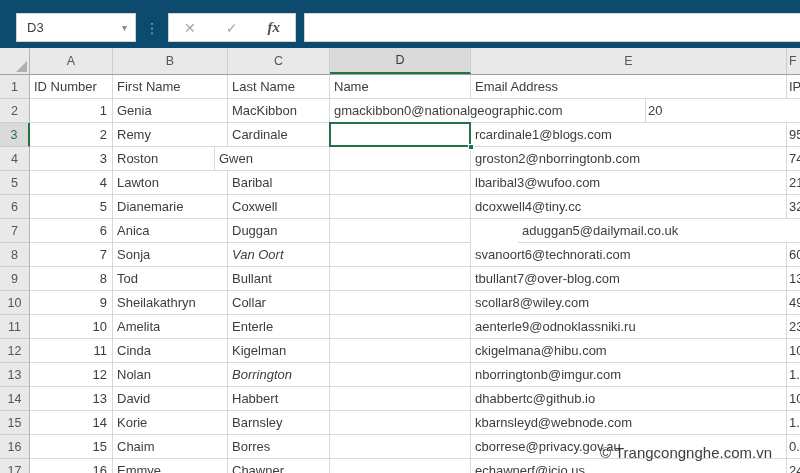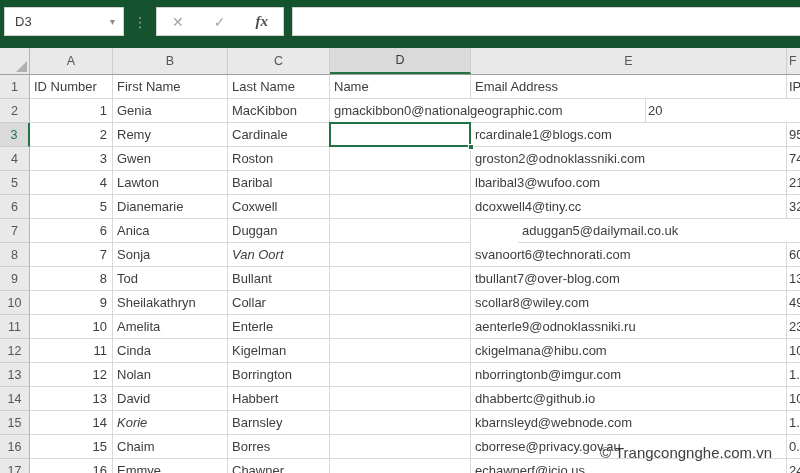--- a/index.html
+++ b/index.html
@@ -8,24 +8,24 @@
     font-family: "Liberation Sans", sans-serif;
     background: #ffffff;
     position: relative;
     font-size: 13px;
     color: #3d3d3d;
   }
 
   
   .topbar {
     height: 48px;
-    background: #14532d;
+    background: #0c4a6e;
     display: flex;
-    align-items: flex-start;
-    padding: 7px 0 0 4px;
+    align-items: center;
+    padding: 7px 0 0 16px;
   }
   .namebox {
     width: 120px; height: 29px;
     background: #fff;
     border: 1px solid #d2d2d2;
     display: flex; align-items: center;
     padding-left: 10px;
     color: #3d3d3d;
   }
   .namebox .caret {
@@ -201,24 +201,24 @@
         <div class="cell selected" style="width: 141px;">
           <span class="selbox"></span>
           <span class="handle"></span>
         </div>
         <div class="cell" style="width: 316px;">rcardinale1@blogs.com</div>
         <div class="cell last">95</div>
       </div>
       <div class="grid-row">
         <div class="rowhdr">4</div>
         <div class="cell num" style="width: 83px;">3</div>
+        <div class="cell" style="width: 102px;">Roston</div>
         <div class="cell" style="width: 115px;">Gwen</div>
-        <div class="cell" style="width: 102px;">Roston</div>
-        <div class="cell" style="width: 141px;"></div>
-        <div class="cell" style="width: 316px;">groston2@odnoklassniki.com</div>
+        <div class="cell" style="width: 141px;"></div>
+        <div class="cell" style="width: 316px;">groston2@nborringtonb.com</div>
         <div class="cell last">74</div>
       </div>
       <div class="grid-row">
         <div class="rowhdr">5</div>
         <div class="cell num" style="width: 83px;">4</div>
         <div class="cell" style="width: 115px;">Lawton</div>
         <div class="cell" style="width: 102px;">Baribal</div>
         <div class="cell" style="width: 141px;"></div>
         <div class="cell" style="width: 316px;">lbaribal3@wufoo.com</div>
         <div class="cell last">21</div>
@@ -283,38 +283,38 @@
         <div class="cell" style="width: 115px;">Cinda</div>
         <div class="cell" style="width: 102px;">Kigelman</div>
         <div class="cell" style="width: 141px;"></div>
         <div class="cell" style="width: 316px;">ckigelmana@hibu.com</div>
         <div class="cell last">10</div>
       </div>
       <div class="grid-row">
         <div class="rowhdr">13</div>
         <div class="cell num" style="width: 83px;">12</div>
         <div class="cell" style="width: 115px;">Nolan</div>
-        <div class="cell" style="width: 102px;">Borrington</div>
+        <div class="cell" style="width: 102px; font-style: italic;">Borrington</div>
         <div class="cell" style="width: 141px;"></div>
         <div class="cell" style="width: 316px;">nborringtonb@imgur.com</div>
         <div class="cell last">1.1</div>
       </div>
       <div class="grid-row">
         <div class="rowhdr">14</div>
         <div class="cell num" style="width: 83px;">13</div>
         <div class="cell" style="width: 115px;">David</div>
         <div class="cell" style="width: 102px;">Habbert</div>
         <div class="cell" style="width: 141px;"></div>
         <div class="cell" style="width: 316px;">dhabbertc@github.io</div>
         <div class="cell last">10</div>
       </div>
       <div class="grid-row">
         <div class="rowhdr">15</div>
         <div class="cell num" style="width: 83px;">14</div>
-        <div class="cell" style="width: 115px; font-style: italic;">Korie</div>
+        <div class="cell" style="width: 115px;">Korie</div>
         <div class="cell" style="width: 102px;">Barnsley</div>
         <div class="cell" style="width: 141px;"></div>
         <div class="cell" style="width: 316px;">kbarnsleyd@webnode.com</div>
         <div class="cell last">1.1</div>
       </div>
       <div class="grid-row">
         <div class="rowhdr">16</div>
         <div class="cell num" style="width: 83px;">15</div>
         <div class="cell" style="width: 115px;">Chaim</div>
         <div class="cell" style="width: 102px;">Borres</div>

